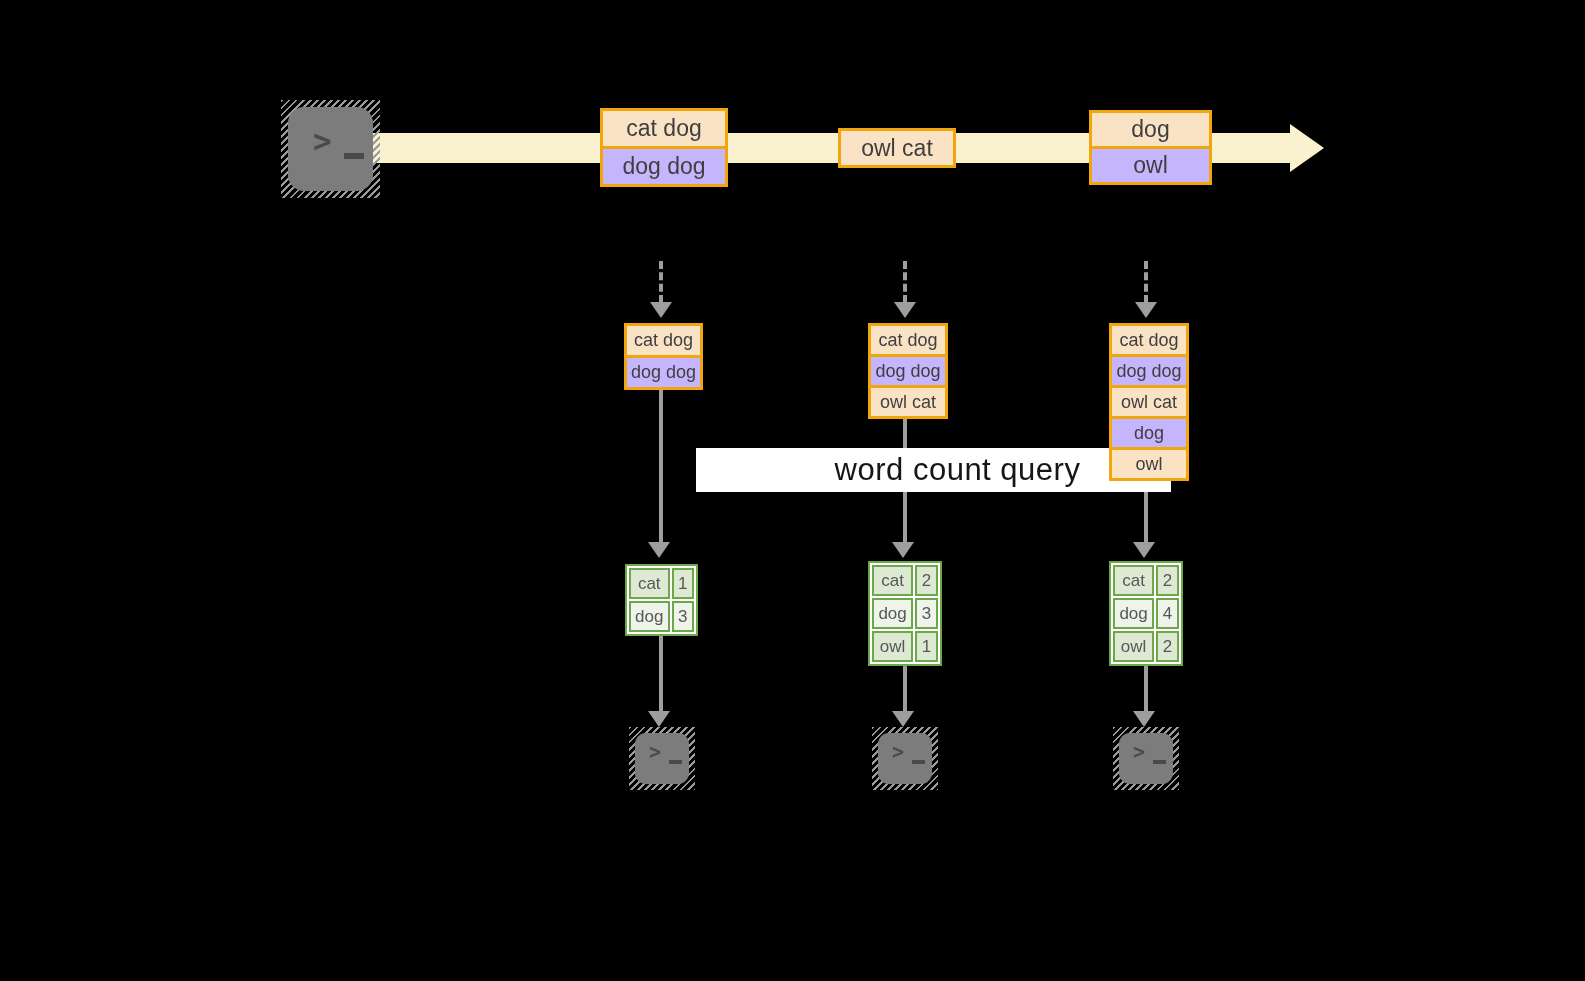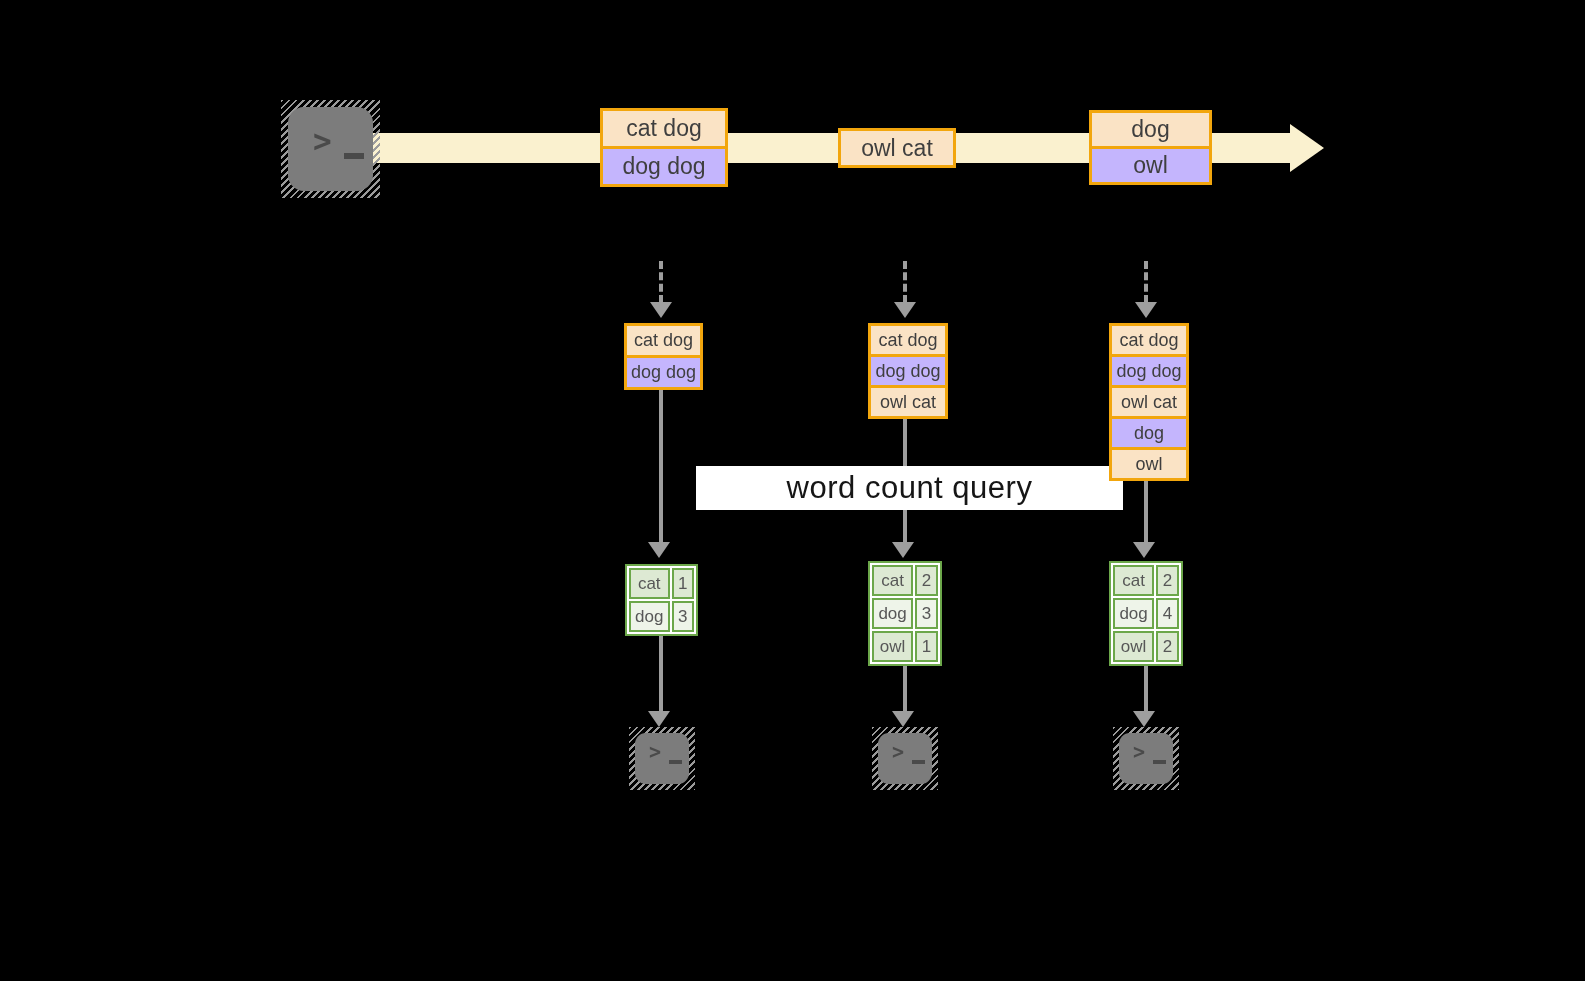--- a/index.html
+++ b/index.html
@@ -20,23 +20,23 @@
   .fill-a{background:#fae3c5;}
   .fill-b{background:#c4b5fd;}
 
   
   .dash-line{width:0;border-left:4px dashed #9e9e9e;z-index:2;}
   .solid-line{width:4px;background:#9e9e9e;z-index:2;}
   .head-down{width:0;height:0;border-top:16px solid #9e9e9e;
              border-left:11px solid transparent;border-right:11px solid transparent;z-index:2;}
 
   
-  .query-band{left:696px;top:466px;width:427px;height:44px;background:#ffffff;z-index:3;
+  .query-band{left:696px;top:448px;width:427px;height:44px;background:#ffffff;z-index:3;
               display:flex;align-items:center;justify-content:center;
-              font-size:31px;font-weight:300;color:#161616;letter-spacing:.5px;}
+              font-size:31px;font-weight:300;color:#161616;letter-spacing:.5px;padding-left:48px;}
 
   
   .gtable{background:#ffffff;border:2px solid #6ca74a;padding:2px;display:grid;
           grid-template-columns:1.8fr 1fr;gap:2px;box-sizing:border-box;z-index:5;}
   .gcell{border:2px solid #6ca74a;display:flex;align-items:center;justify-content:center;
          color:#575757;font-size:17px;height:27px;}
   .grow-a{background:#dde9d3;}
   .grow-b{background:#eef4e9;}
 
   

